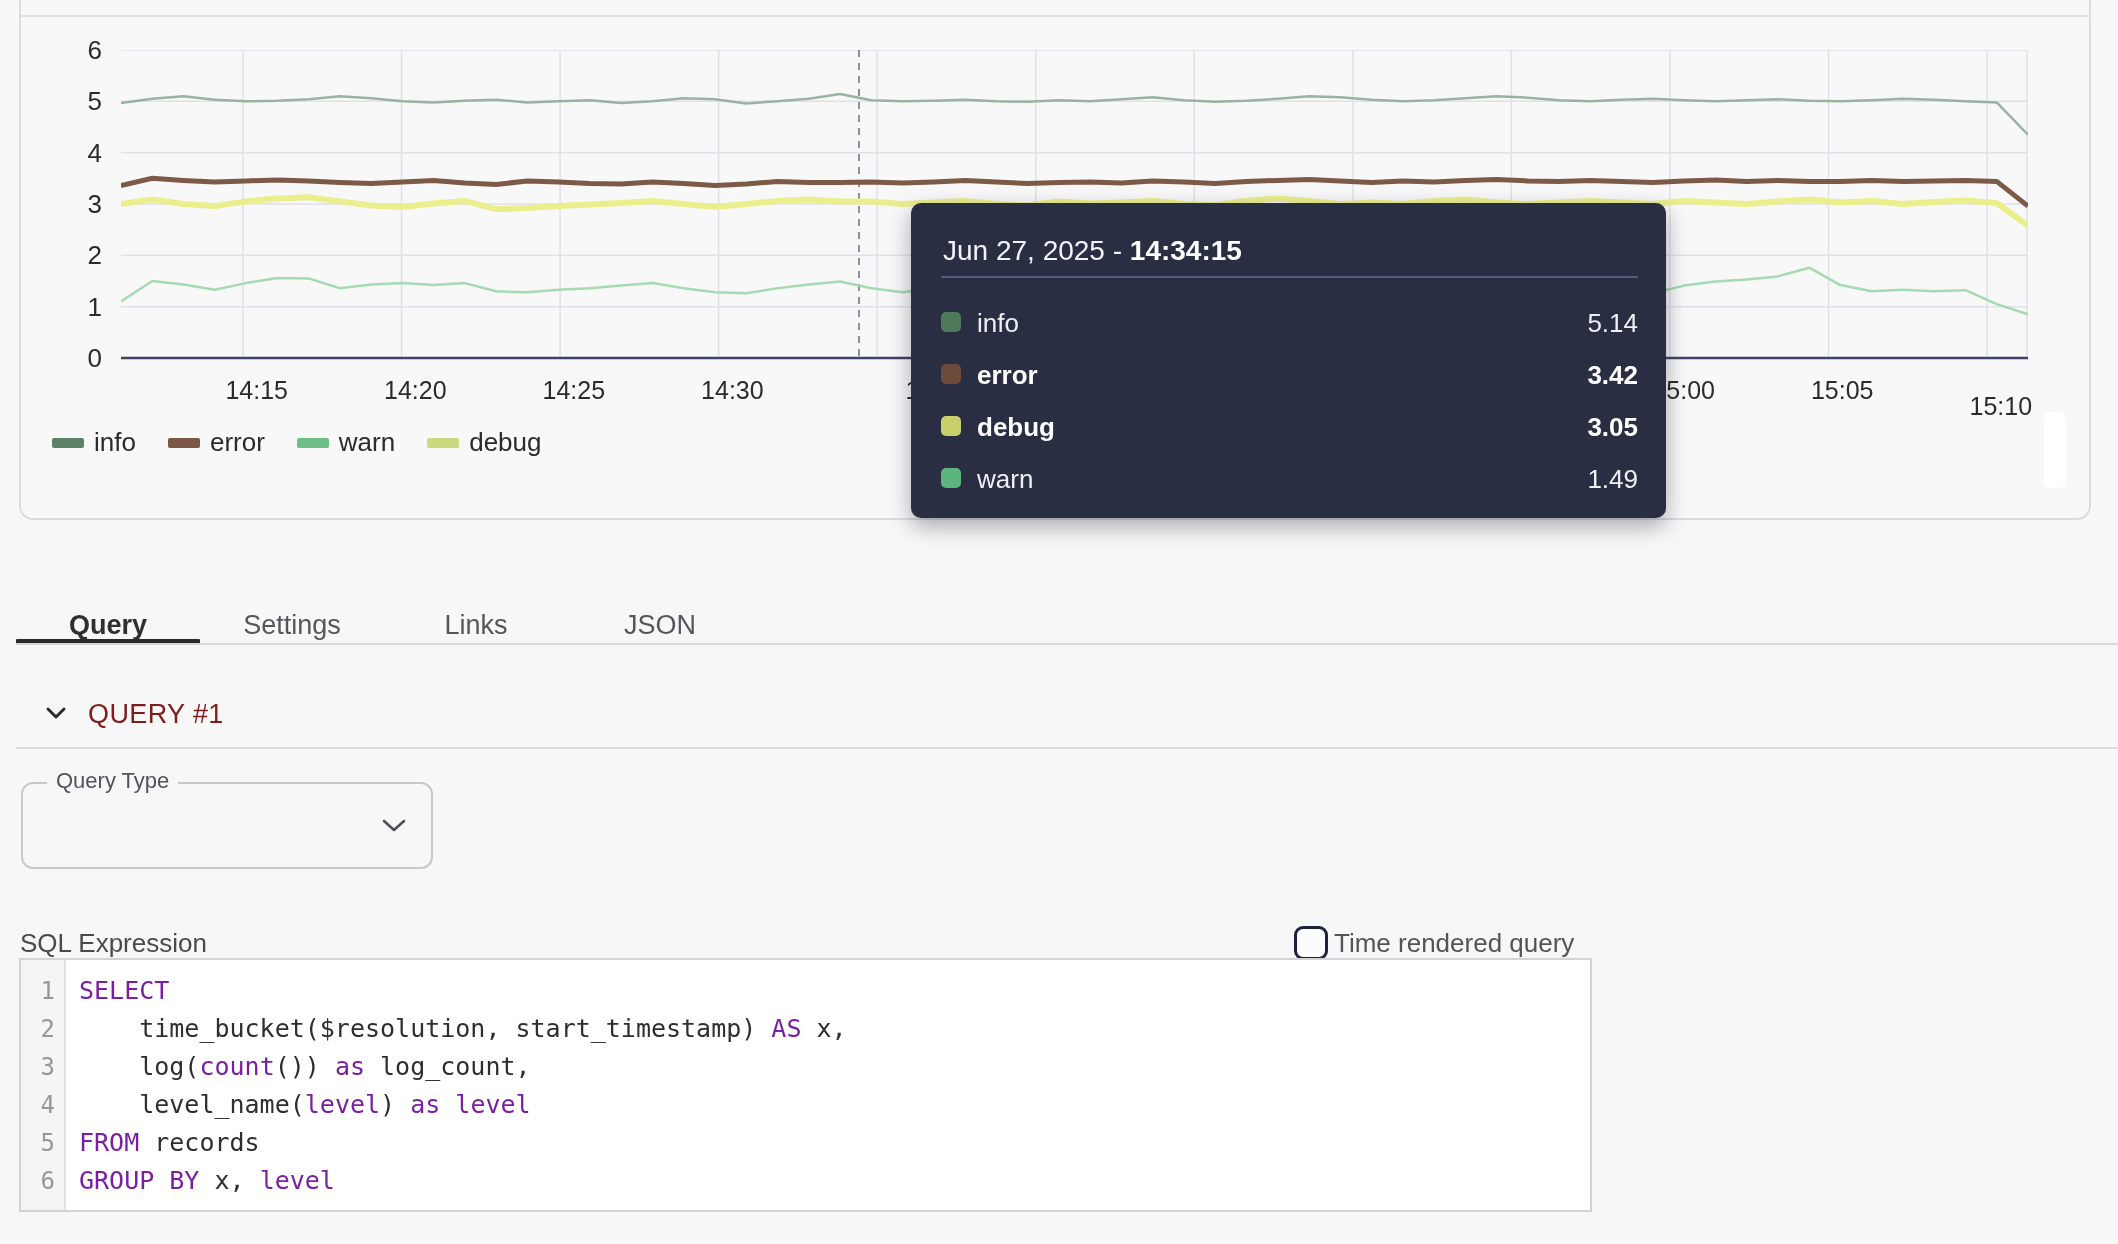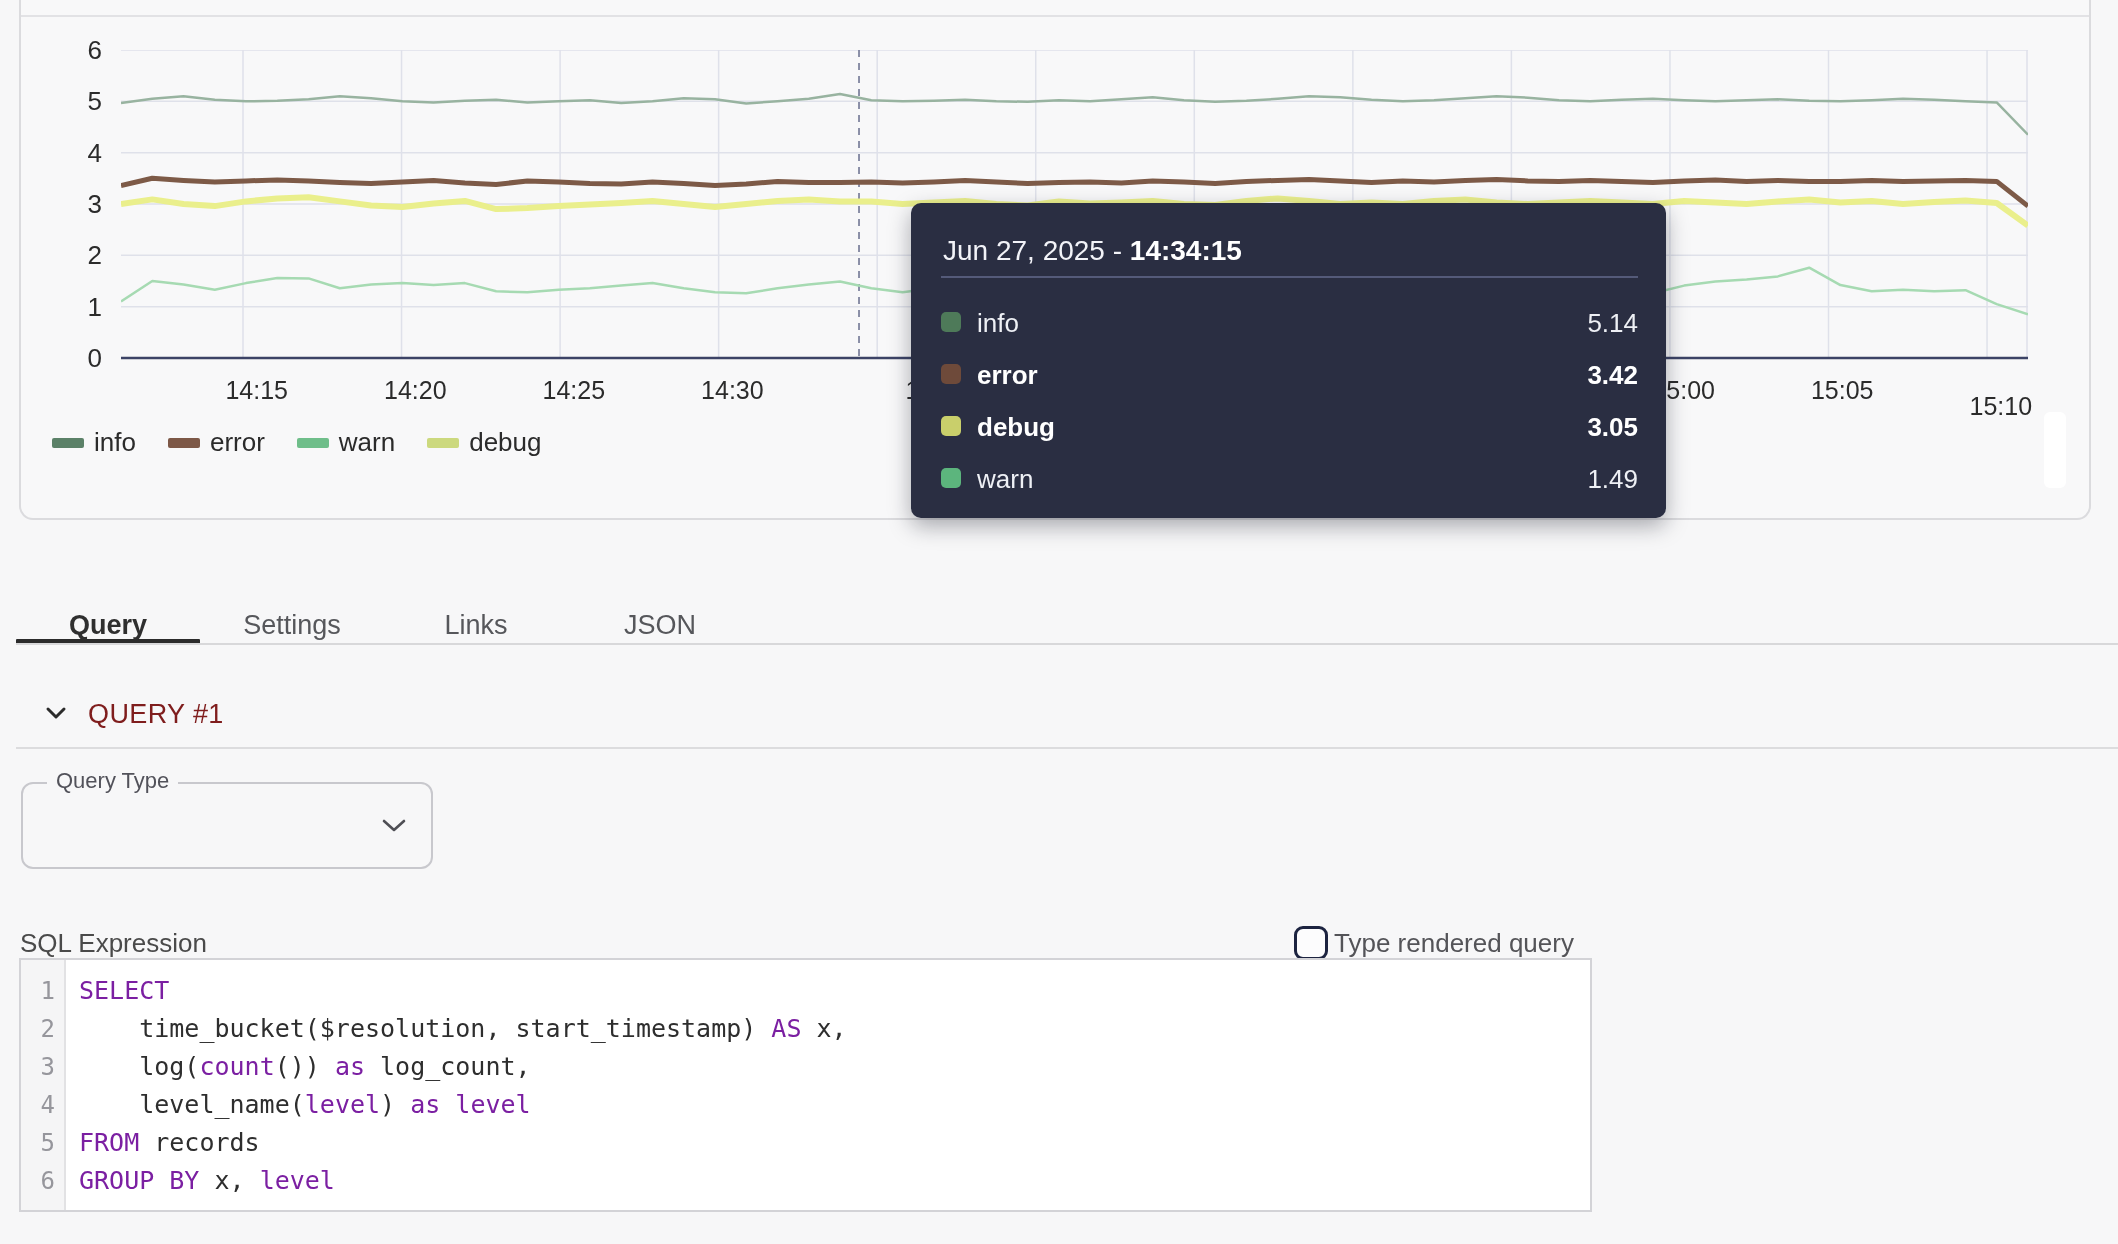--- a/index.html
+++ b/index.html
@@ -218,21 +218,21 @@
     <span class="notch">Query Type</span>
     <span class="chev">
       <svg width="26" height="16" viewBox="0 0 26 16">
           <polyline points="3,3 13,12 23,3" fill="none" stroke="#4f4f55" stroke-width="2.6" stroke-linecap="round" stroke-linejoin="round"></polyline>
         </svg>
     </span>
   </div>
 
   <div class="sql-label">SQL Expression</div>
   <div class="checkbox" id="show-rendered-checkbox"></div>
-  <div class="checkbox-label">Type rendered query</div>
+  <div class="checkbox-label">Time rendered query</div>
 
   <div class="editor">
     <div class="gutter" id="gutter">
         <div>1</div>
         <div>2</div>
         <div>3</div>
         <div>4</div>
         <div>5</div>
         <div>6</div>
       </div>

